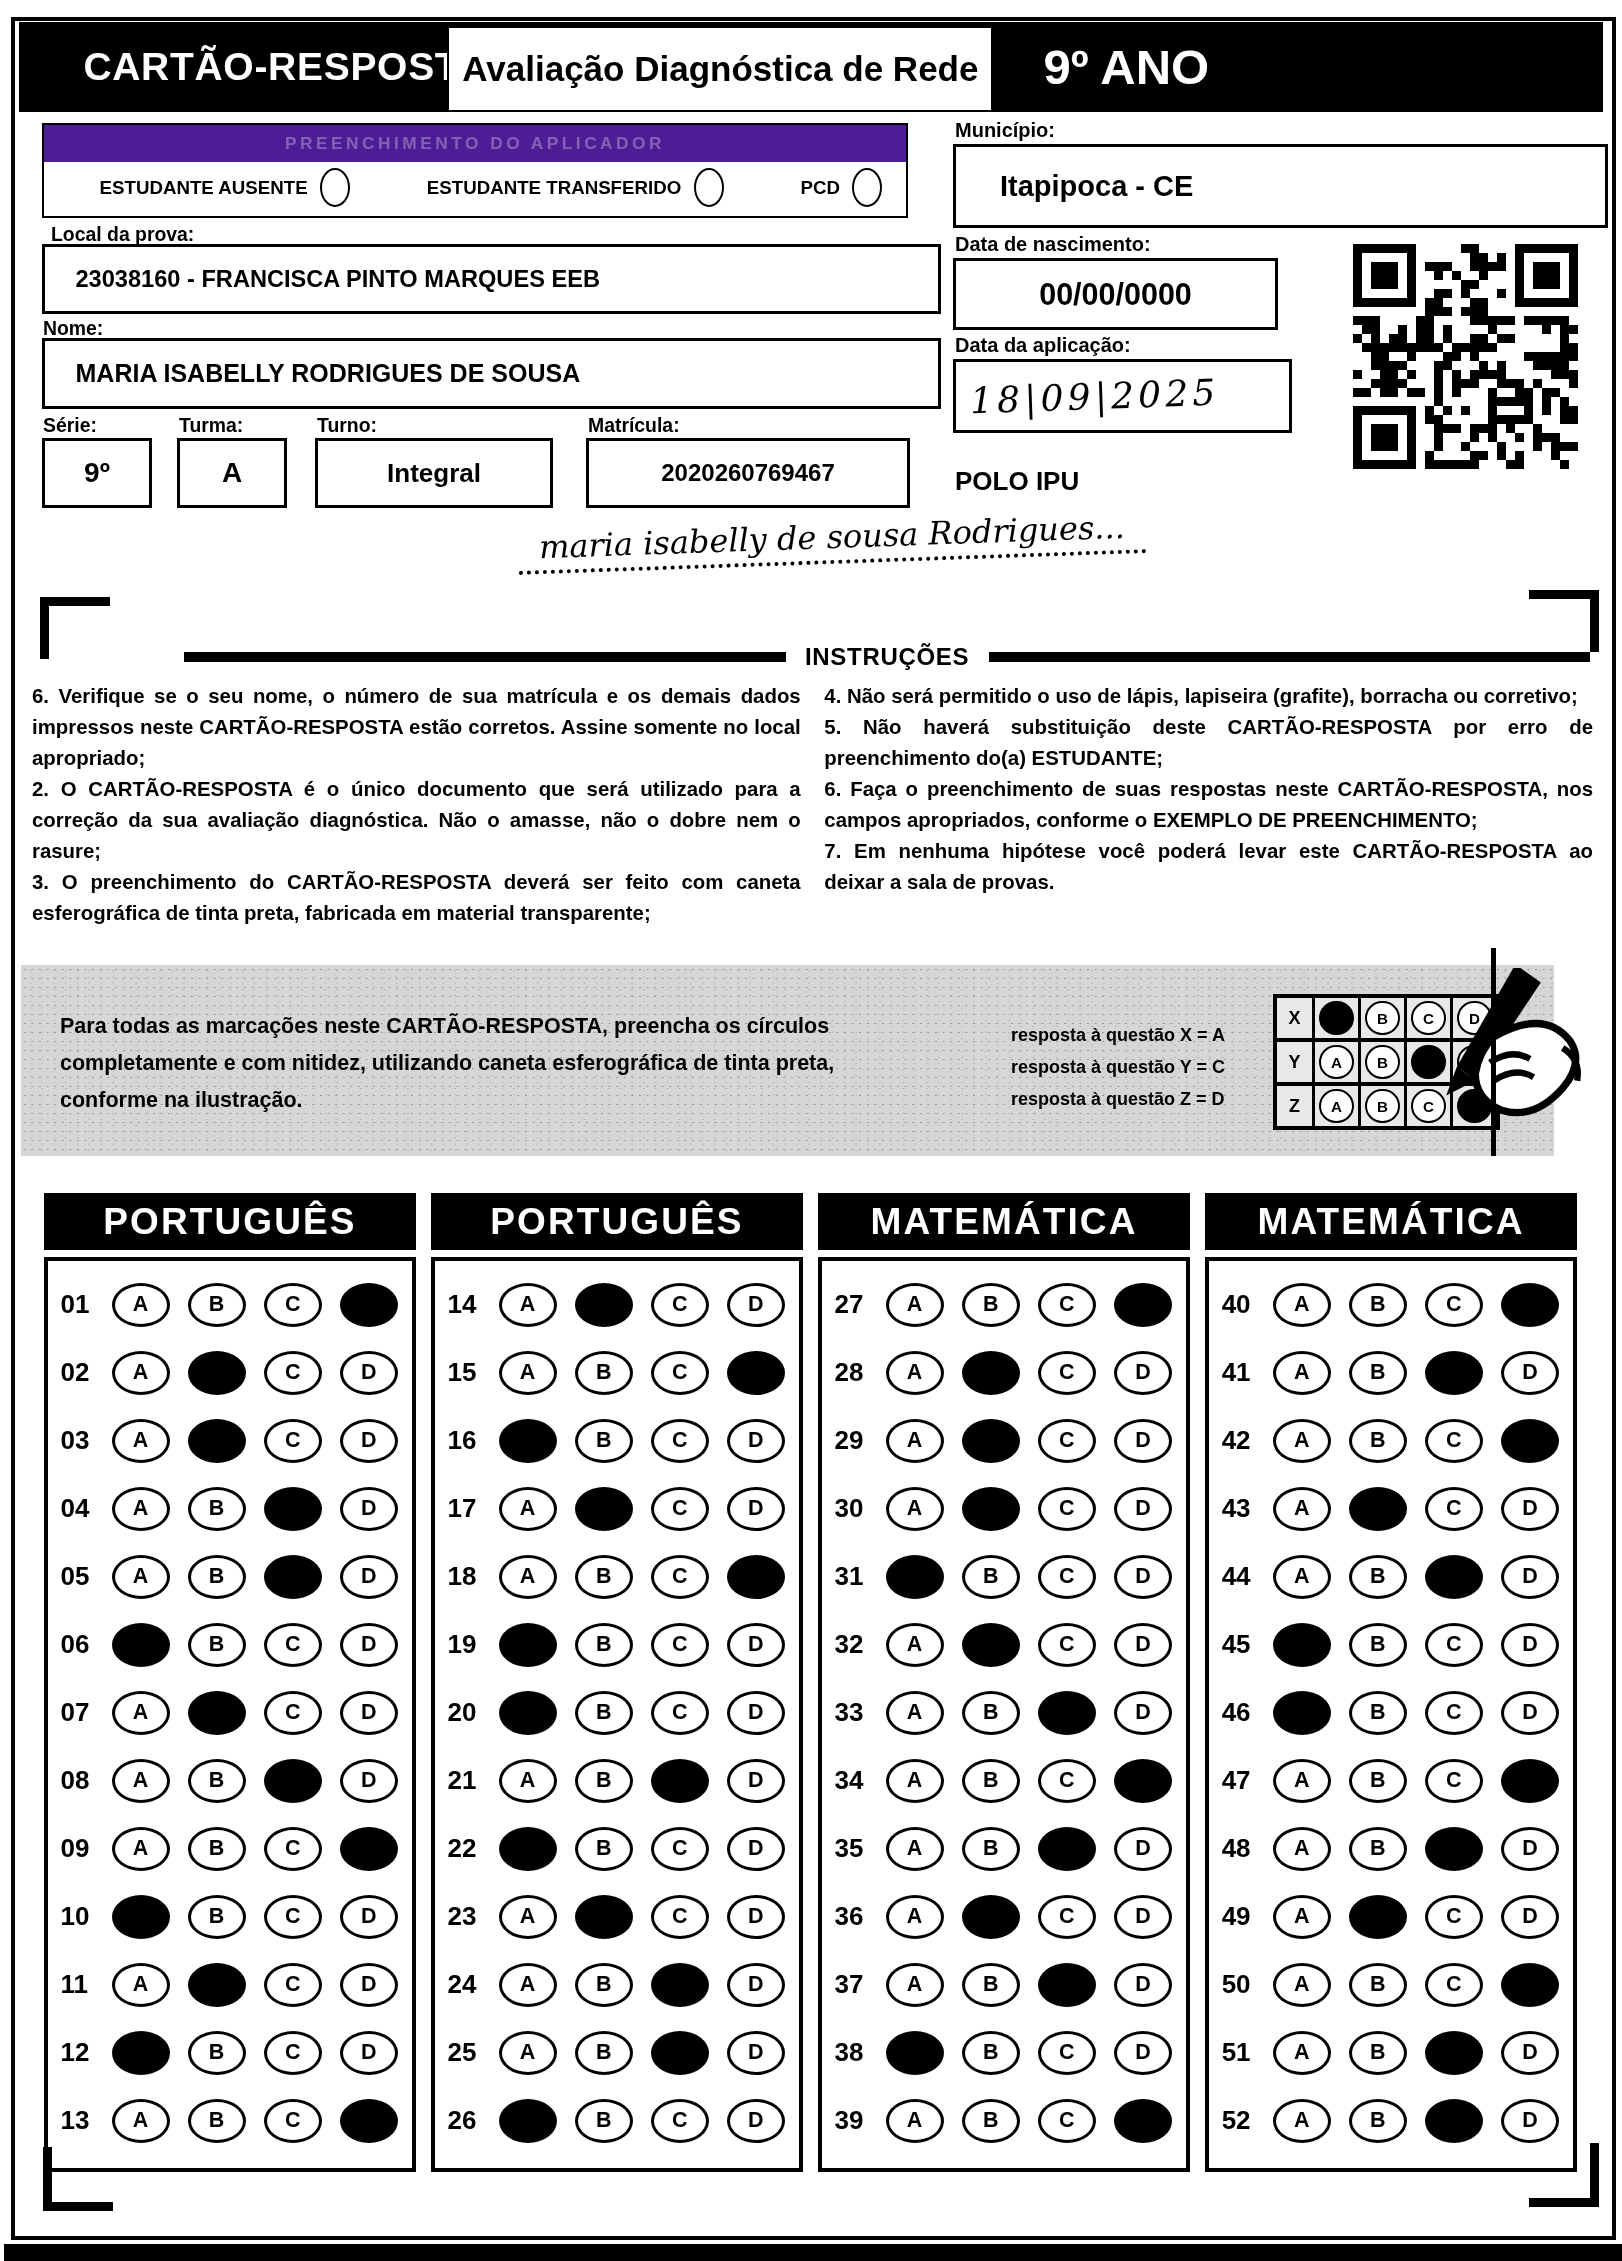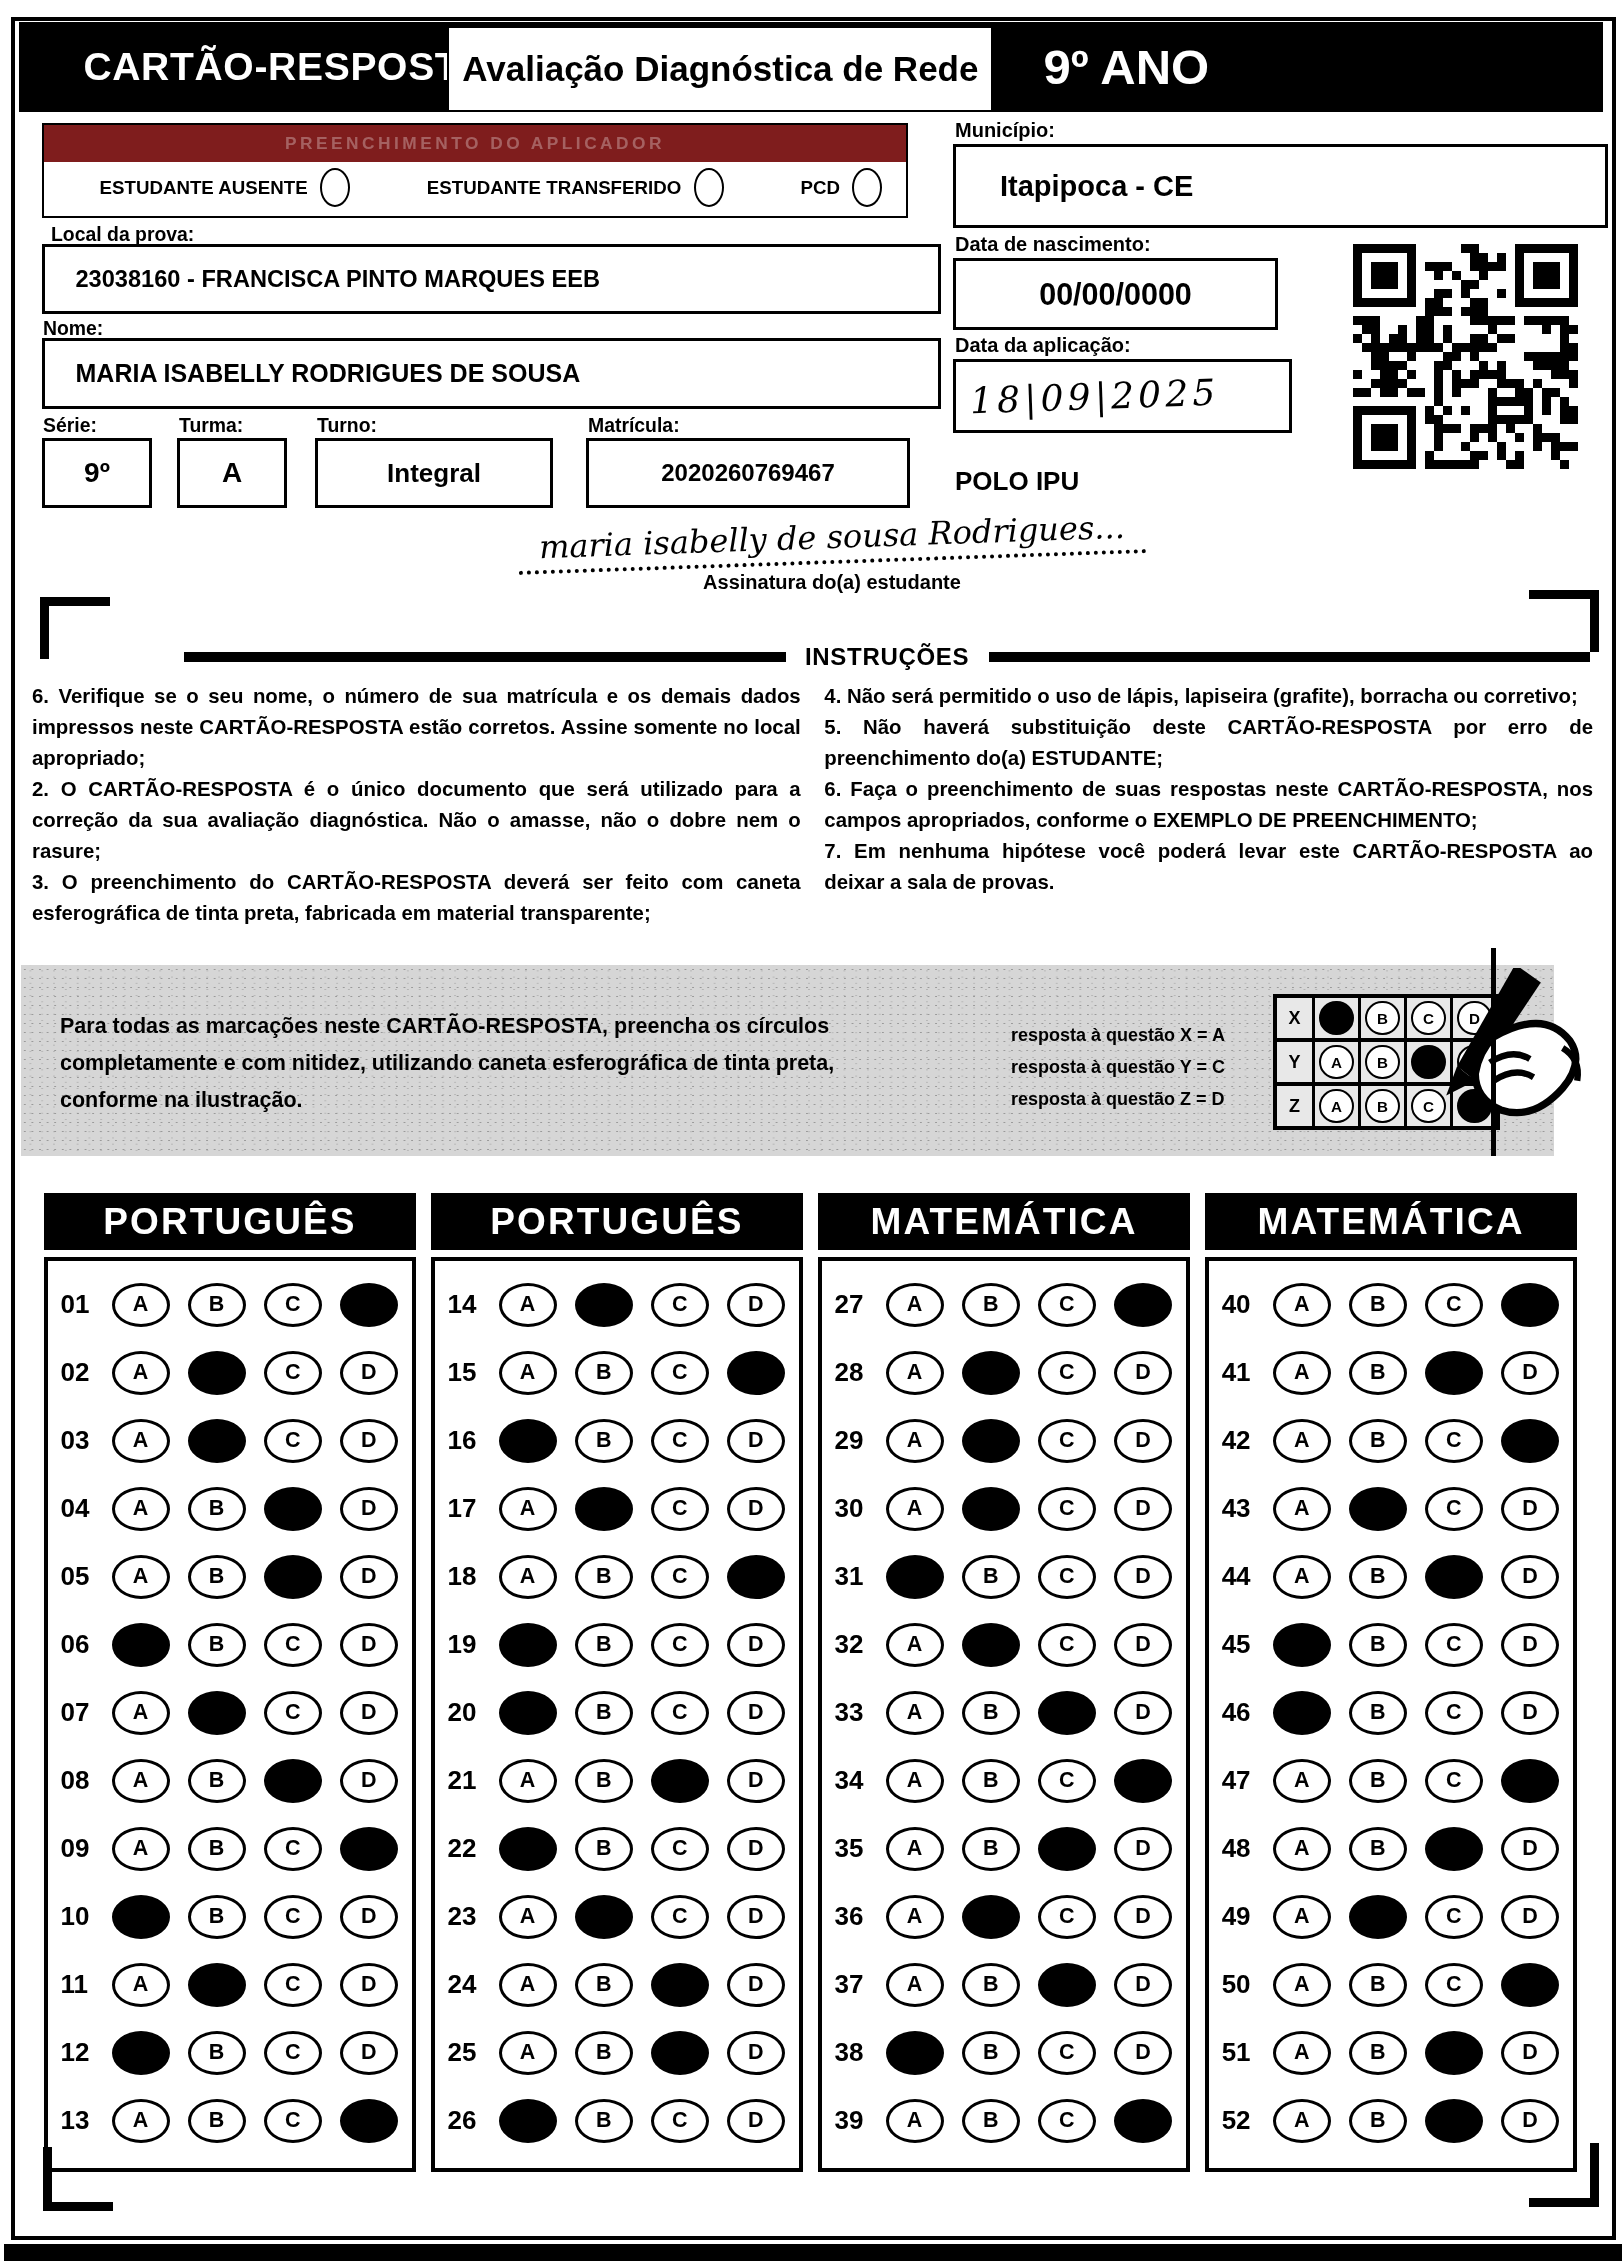--- a/index.html
+++ b/index.html
@@ -14,21 +14,21 @@
   .hdr-title{position:absolute;left:64px;top:0;height:90px;display:flex;align-items:center;
              color:#fff;font-size:39px;font-weight:bold;letter-spacing:0.7px;}
   .hdr-subtitle-box{position:absolute;left:428px;top:4.2px;width:542px;height:82px;background:#fff;
              border:2.8px solid #000;display:flex;align-items:center;justify-content:center;}
   .hdr-subtitle-box span{font-size:35px;font-weight:bold;}
   .hdr-grade{position:absolute;left:1024px;top:0;height:90px;display:flex;align-items:center;
              color:#fff;font-size:49px;font-weight:bold;}
 
   
   .aplic-box{position:absolute;left:42px;top:123px;width:862px;height:91px;border:2.8px solid #000;}
-  .aplic-bar{height:37px;background:#7f1d1d;display:flex;align-items:center;justify-content:center;}
+  .aplic-bar{height:37px;background:#4c1d95;display:flex;align-items:center;justify-content:center;}
   .aplic-bar span{color:rgba(255,255,255,0.30);font-size:17.3px;font-weight:bold;letter-spacing:3.5px;}
   .cb-row{height:51px;display:flex;align-items:center;justify-content:space-between;padding:0 23.6px;}
   .cb-item{display:flex;align-items:center;gap:12.5px;}
   .cb-label{font-size:18.7px;font-weight:bold;padding-left:32px;}
   .cb-circle{width:26px;height:35px;border:2.8px solid #000;border-radius:50%;background:#fff;}
 
   .field-label{font-size:19.4px;font-weight:bold;}
   .fbox{border:3.5px solid #000;background:#fff;display:flex;align-items:center;font-weight:bold;}
 
   .local-label{position:absolute;left:51px;top:223px;}
@@ -407,21 +407,20 @@
       <rect x="20" y="2" width="3" height="3" fill="#000"></rect>
       <rect x="0" y="18" width="7" height="7" fill="#000"></rect>
       <rect x="1" y="19" width="5" height="5" fill="#fff"></rect>
       <rect x="2" y="20" width="3" height="3" fill="#000"></rect>
     </svg>
 
   <div class="polo">POLO IPU</div>
 
   <div class="sig-wrap">
     <span class="sig-text handwritten">maria isabelly de sousa Rodrigues...</span>
-    <div class="sig-label">Assinatura do(a) estudante</div>
   </div>
 
   <div class="cmark cm-tl"></div>
   <div class="cmark cm-tr"></div>
   <div class="cmark cm-bl"></div>
   <div class="cmark cm-br"></div>
 
   <div class="instr">
     <div class="instr-title-row">
       <div class="rule rule-l"></div>

